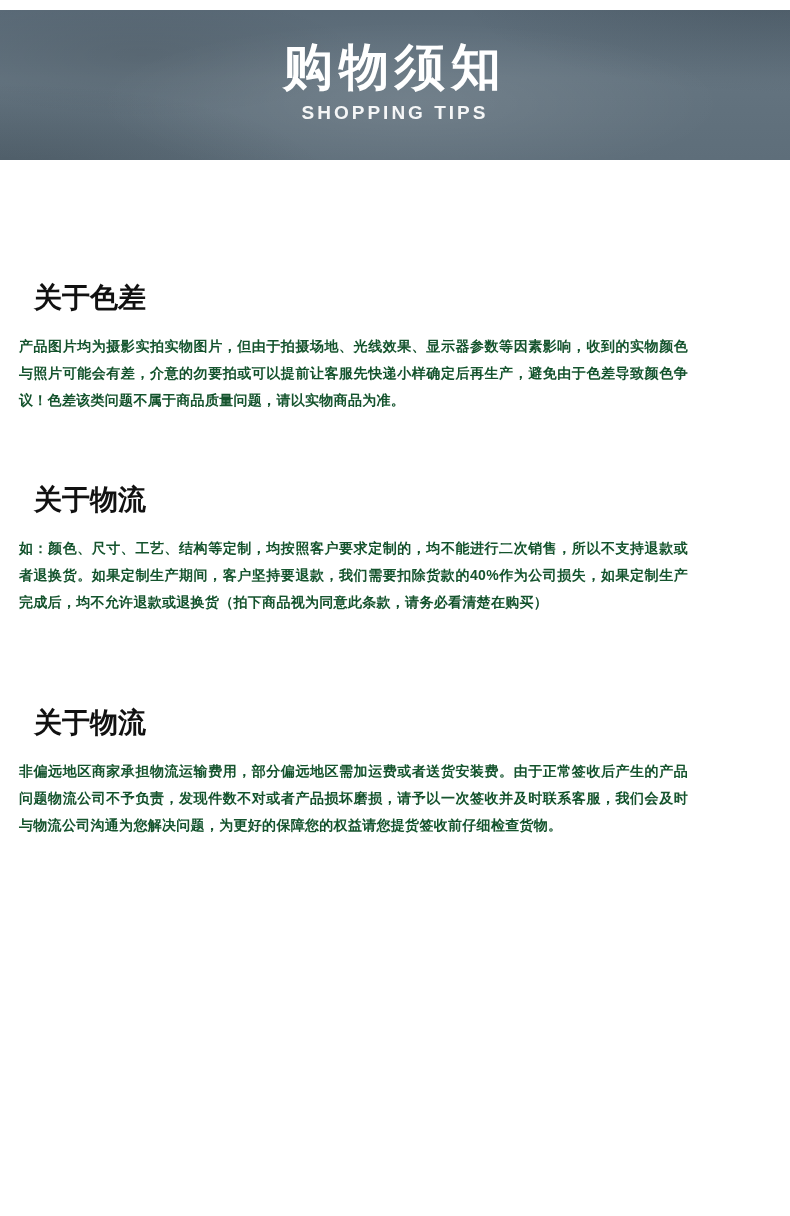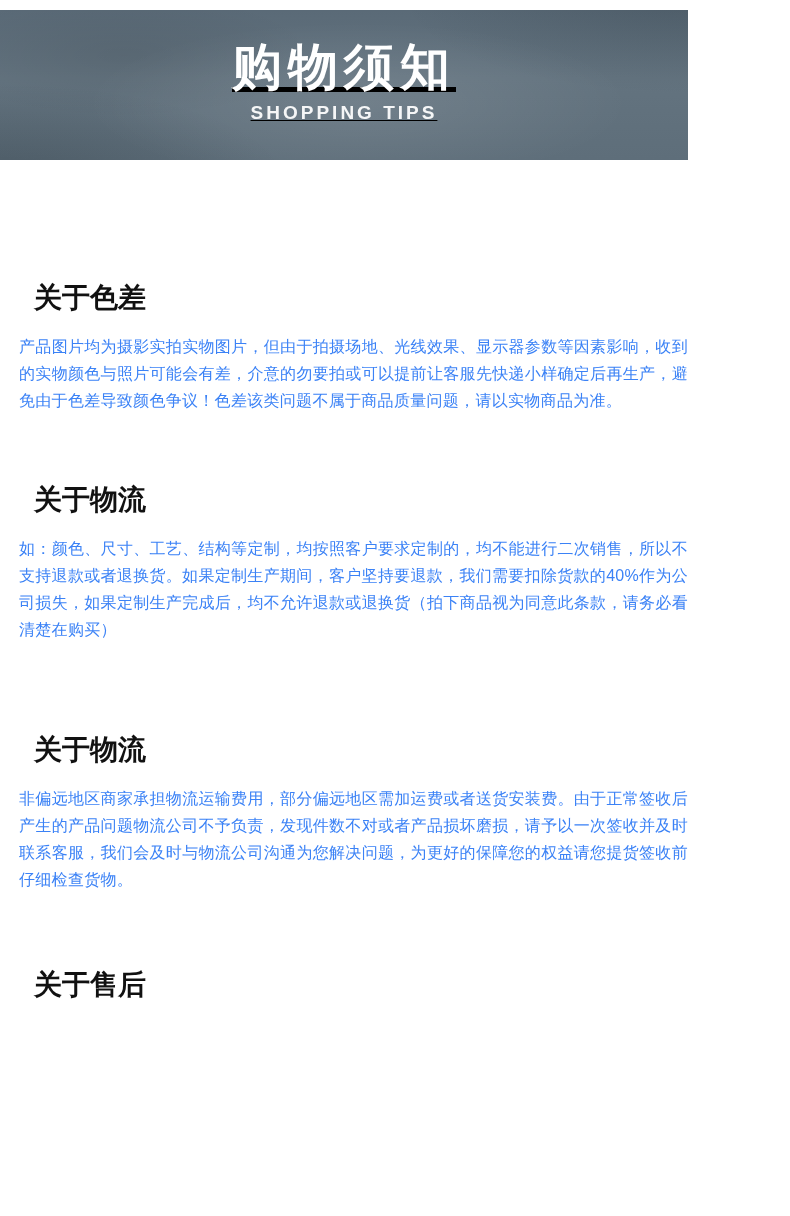--- a/index.html
+++ b/index.html
@@ -13,31 +13,30 @@
     position: relative;
     font-family: "Liberation Sans", "DejaVu Sans", sans-serif;
     overflow: hidden;
   }
 
   
   .banner {
     position: absolute;
     top: 10px;
     left: 0;
-    width: 688px;
+    width: 790px;
     height: 150px;
     background:
       radial-gradient(ellipse 55% 75% at 52% 62%, rgba(255,255,255,0.10), rgba(255,255,255,0) 72%),
       radial-gradient(ellipse 70% 110% at 0% 115%, rgba(10,20,26,0.22), rgba(10,20,26,0) 60%),
       radial-gradient(ellipse 70% 110% at 100% -10%, rgba(10,20,26,0.16), rgba(10,20,26,0) 60%),
       radial-gradient(ellipse 40% 60% at 18% 30%, rgba(0,0,0,0.08), rgba(0,0,0,0) 70%),
       linear-gradient(180deg, #5a6a77 0%, #63737f 45%, #5e6e7a 100%);
     text-align: center;
     overflow: hidden;
-    text-decoration: underline;
   }
   .banner-title {
     margin: 0;
     padding-top: 29px;
     font-size: 50px;
     line-height: 56px;
     font-weight: bold;
     letter-spacing: 6px;
     color: #ffffff;
   }
@@ -59,26 +58,27 @@
   }
   .section h2 {
     margin: 0 0 0 34px;
     font-size: 28px;
     line-height: 30px;
     font-weight: bold;
     color: #111111;
   }
   .section p {
     margin: 20px 20px 0 19px;
-    font-size: 16px;
+    font-size: 14px;
     line-height: 27px;
     letter-spacing: 0.3px;
-    color: #3b82f6;
+    color: #14532d;
     text-align: justify;
     text-justify: inter-ideograph;
+    font-weight: bold;
   }
   .section-color-difference h2 { margin-top: 123px; }
   .section-customization   h2 { margin-top: 71px;  }
   .section-logistics       h2 { margin-top: 92px;  }
   .section-after-sales     h2 { margin-top: 77px;  }
 </style>
 </head>
 <body>
 
 <div class="banner">
@@ -97,16 +97,15 @@
     <h2>关于物流</h2>
     <p>如：颜色、尺寸、工艺、结构等定制，均按照客户要求定制的，均不能进行二次销售，所以不支持退款或者退换货。如果定制生产期间，客户坚持要退款，我们需要扣除货款的40%作为公司损失，如果定制生产完成后，均不允许退款或退换货（拍下商品视为同意此条款，请务必看清楚在购买）</p>
   </div>
 
   <div class="section section-logistics">
     <h2>关于物流</h2>
     <p>非偏远地区商家承担物流运输费用，部分偏远地区需加运费或者送货安装费。由于正常签收后产生的产品问题物流公司不予负责，发现件数不对或者产品损坏磨损，请予以一次签收并及时联系客服，我们会及时与物流公司沟通为您解决问题，为更好的保障您的权益请您提货签收前仔细检查货物。</p>
   </div>
 
   <div class="section section-after-sales">
-    <h2>关于售后</h2>
   </div>
 
 </div>
 
 </body></html>

